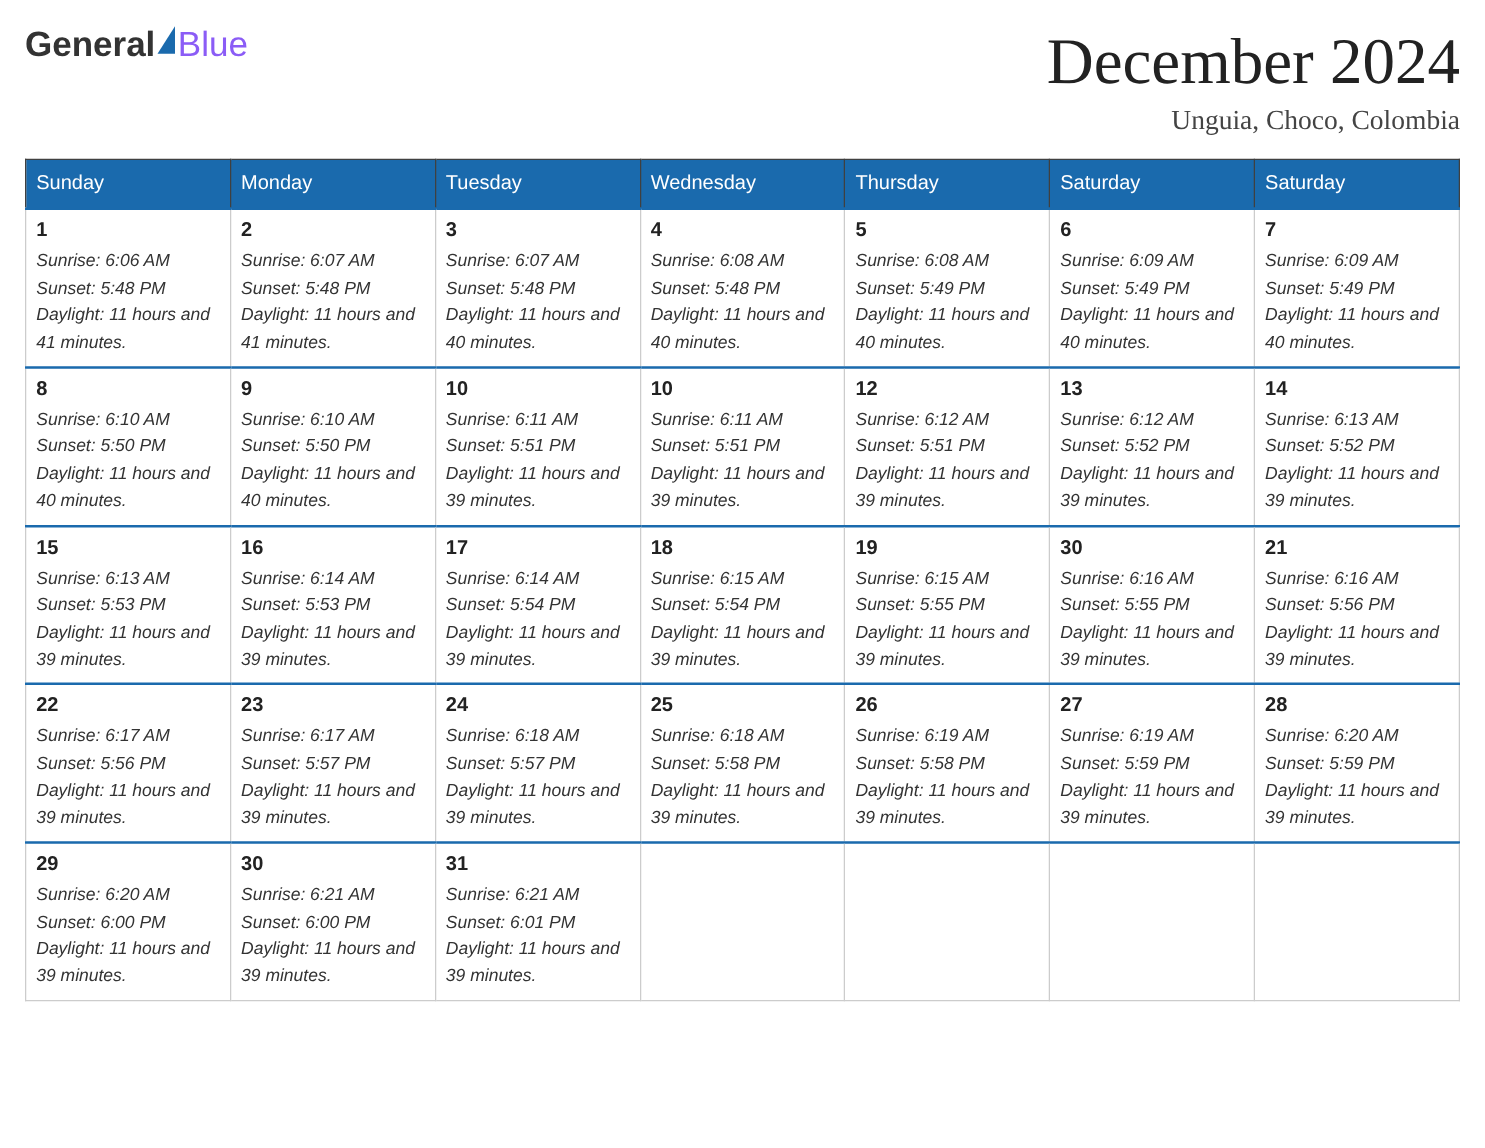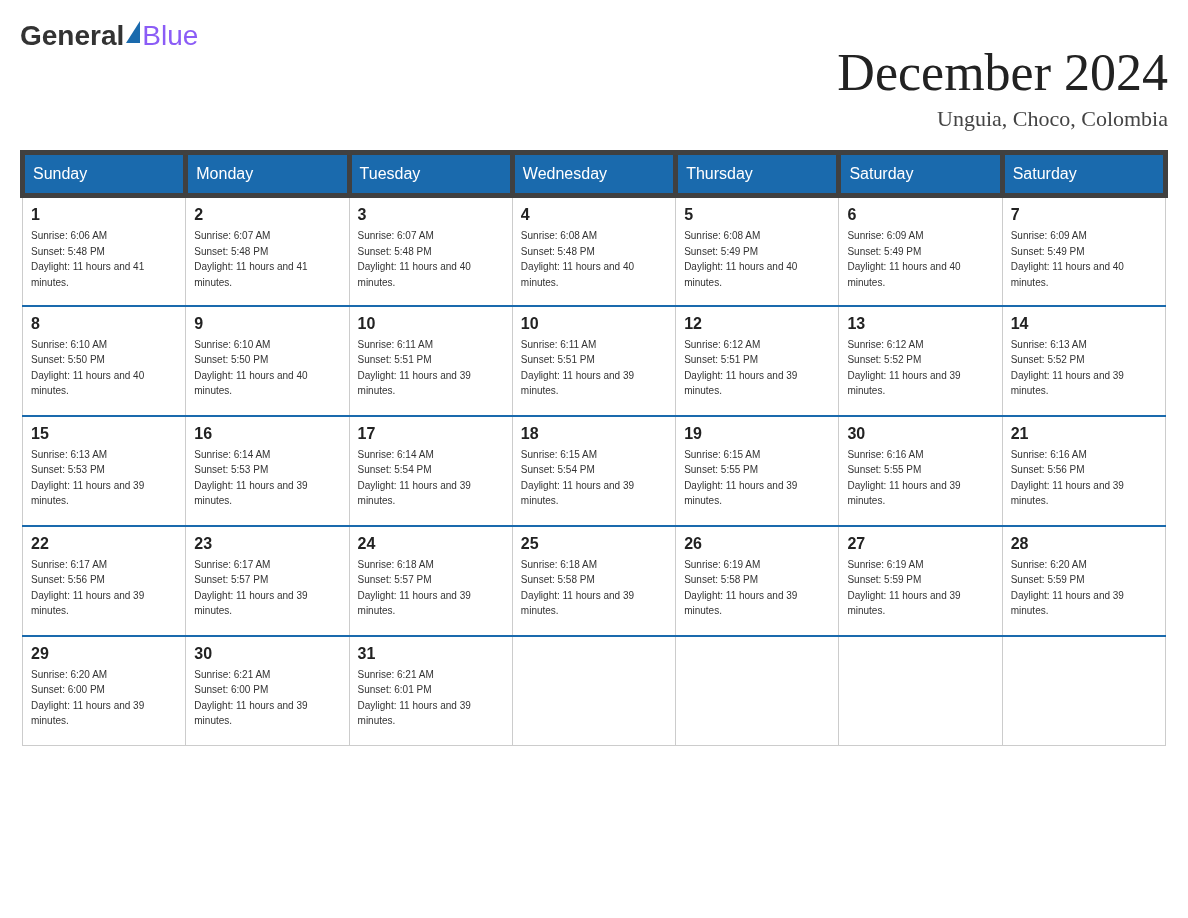--- a/index.html
+++ b/index.html
@@ -46,21 +46,20 @@
       display: flex;
       flex-direction: row;
       align-items: flex-start;
     }
     .logo-row1 {
       display: flex;
       align-items: center;
     }
     .title-block {
       text-align: right;
-      margin-top: 23px;
     }
     .title-month {
       font-size: 52px;
       font-weight: normal;
       color: #222;
       font-family: Georgia, serif;
     }
     .title-location {
       font-size: 22px;
       color: #444;
@@ -72,42 +71,43 @@
       border-collapse: collapse;
       table-layout: fixed;
     }
     thead th {
       background-color: #1a6aad;
       color: #fff;
       padding: 10px 8px;
       font-size: 16px;
       font-weight: normal;
       text-align: left;
-      border: 5px solid #404040;
+      border: 1px solid #404040;
     }
     tbody td {
       vertical-align: top;
       padding: 8px;
       border: 1px solid #ccc;
       border-top: 2px solid #1a6aad;
       font-size: 13px;
       color: #333;
       height: 110px;
     }
     .day-num {
       font-size: 16px;
       font-weight: bold;
       color: #222;
       margin-bottom: 4px;
       display: block;
     }
     .day-info {
-      font-size: 10px;
+      font-size: 14px;
       line-height: 1.55;
       color: #333;
+      font-style: italic;
     }
     .empty-cell {
       border-top: 2px solid #1a6aad;
       background: #fff;
     }
   </style>
 </head>
 <body>
 
 <div class="header">

